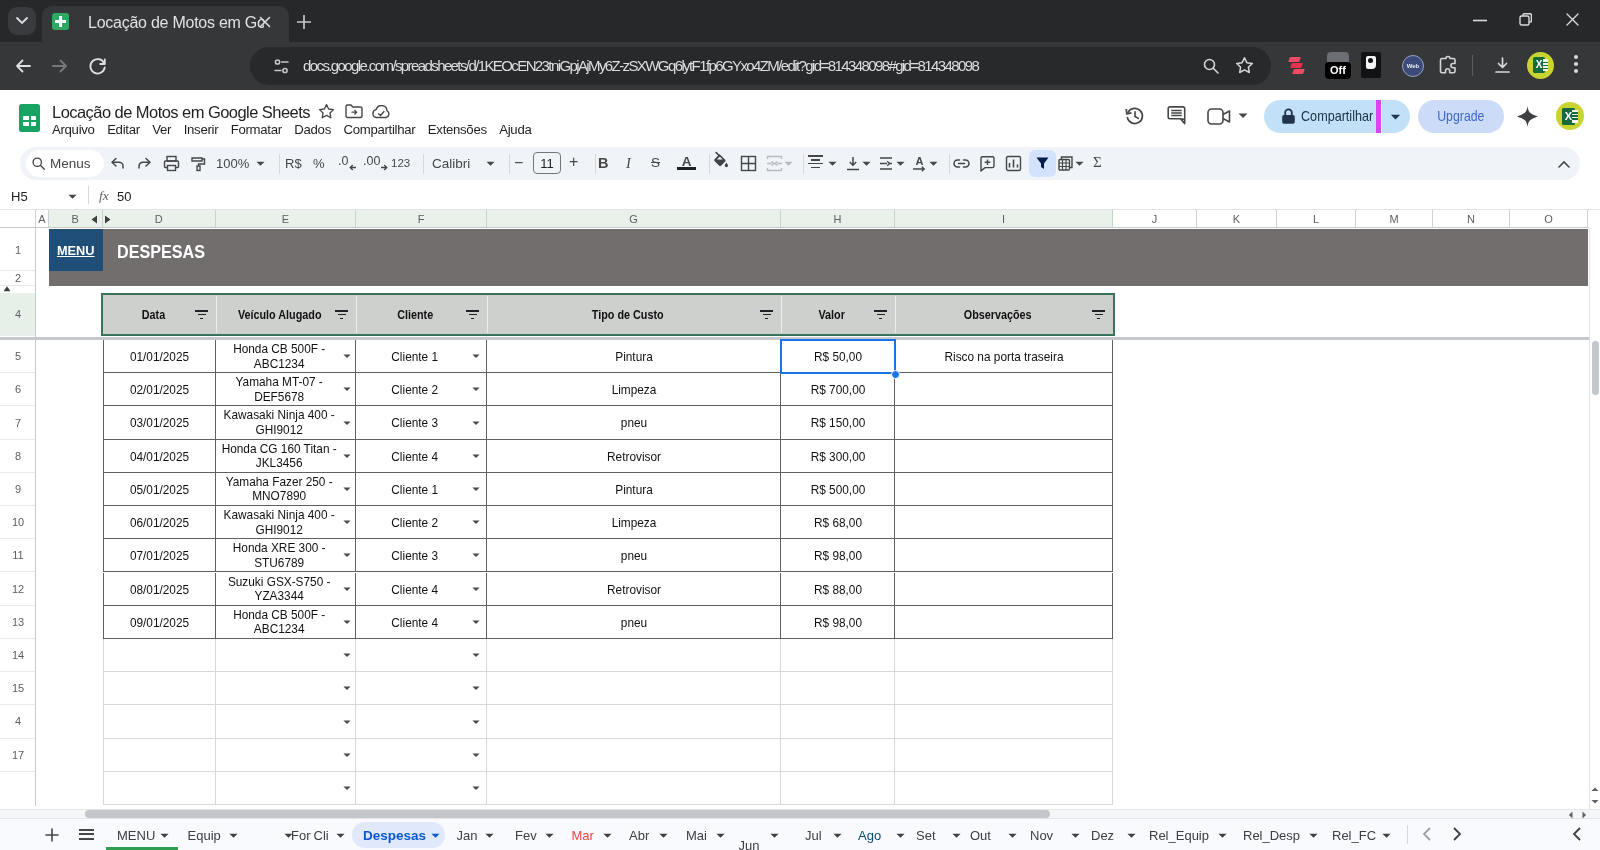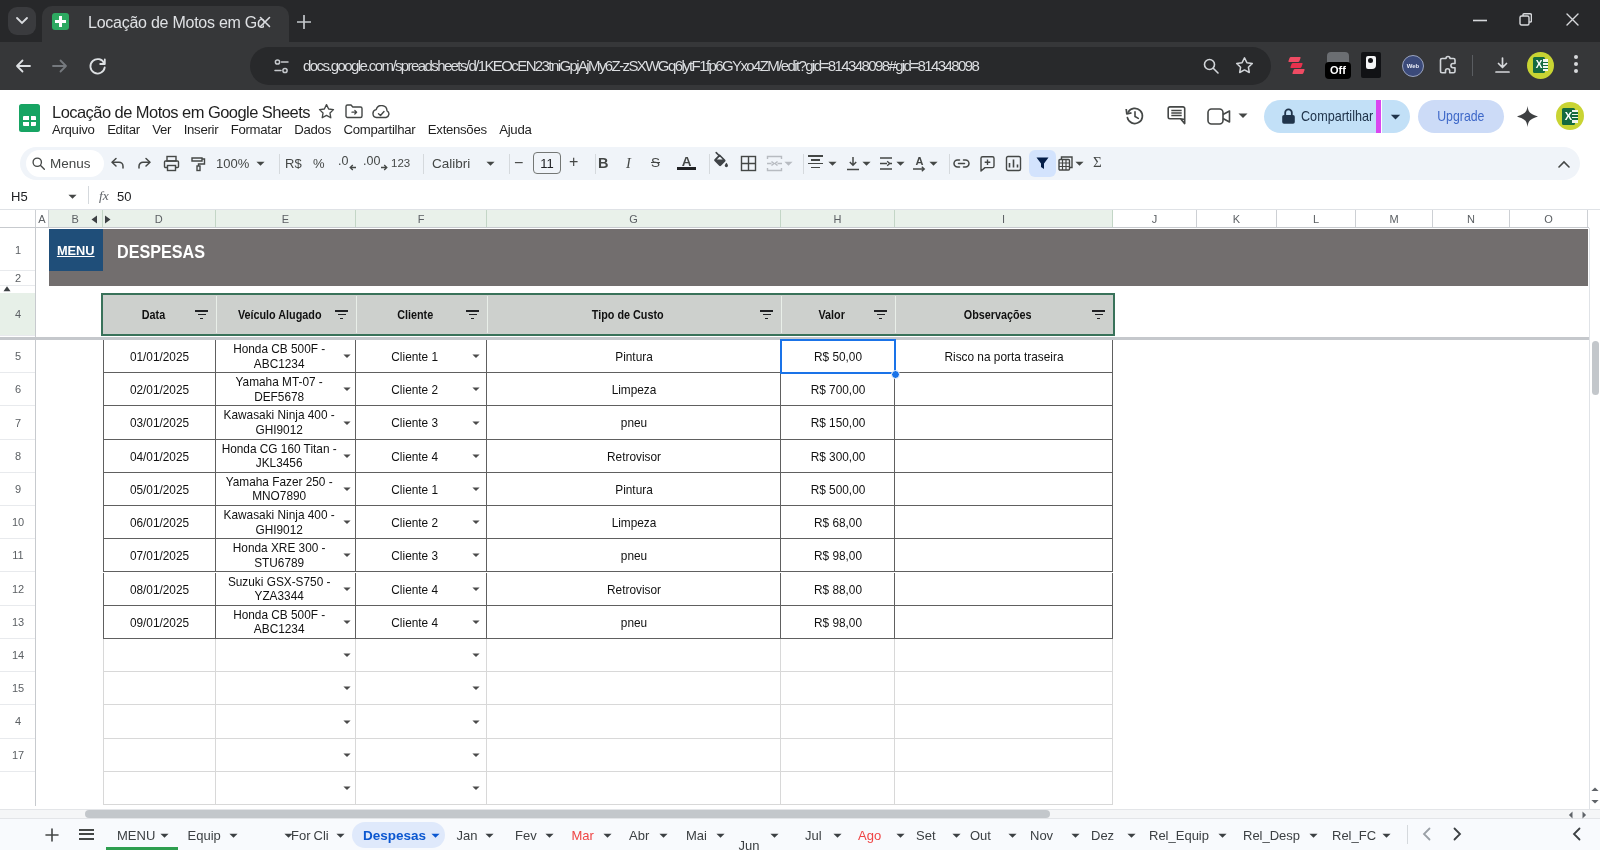--- a/index.html
+++ b/index.html
@@ -729,21 +729,21 @@
       <path d="M0.5 0.5 L5 5 L9.5 0.5" fill="#3c4043"></path>
     </svg>
 <div class="abs" style="left:738.5px;top:19px;font-size:13px;color:#3c4043;">Jun</div>
 <svg class="abs" style="left:770px;top:14px" width="9" height="6" viewBox="0 0 10 6">
       <path d="M0.5 0.5 L5 5 L9.5 0.5" fill="#3c4043"></path>
     </svg>
 <div class="abs" style="left:805px;top:9px;font-size:13px;color:#3c4043;">Jul</div>
 <svg class="abs" style="left:833px;top:14px" width="9" height="6" viewBox="0 0 10 6">
       <path d="M0.5 0.5 L5 5 L9.5 0.5" fill="#3c4043"></path>
     </svg>
-<div class="abs" style="left:858px;top:9px;font-size:13px;color:#ef4444;">Ago</div>
+<div class="abs" style="left:858px;top:9px;font-size:13px;color:#0c4a6e;">Ago</div>
 <svg class="abs" style="left:896px;top:14px" width="9" height="6" viewBox="0 0 10 6">
       <path d="M0.5 0.5 L5 5 L9.5 0.5" fill="#3c4043"></path>
     </svg>
 <div class="abs" style="left:916px;top:9px;font-size:13px;color:#3c4043;">Set</div>
 <svg class="abs" style="left:952px;top:14px" width="9" height="6" viewBox="0 0 10 6">
       <path d="M0.5 0.5 L5 5 L9.5 0.5" fill="#3c4043"></path>
     </svg>
 <div class="abs" style="left:970px;top:9px;font-size:13px;color:#3c4043;">Out</div>
 <svg class="abs" style="left:1008px;top:14px" width="9" height="6" viewBox="0 0 10 6">
       <path d="M0.5 0.5 L5 5 L9.5 0.5" fill="#3c4043"></path>

